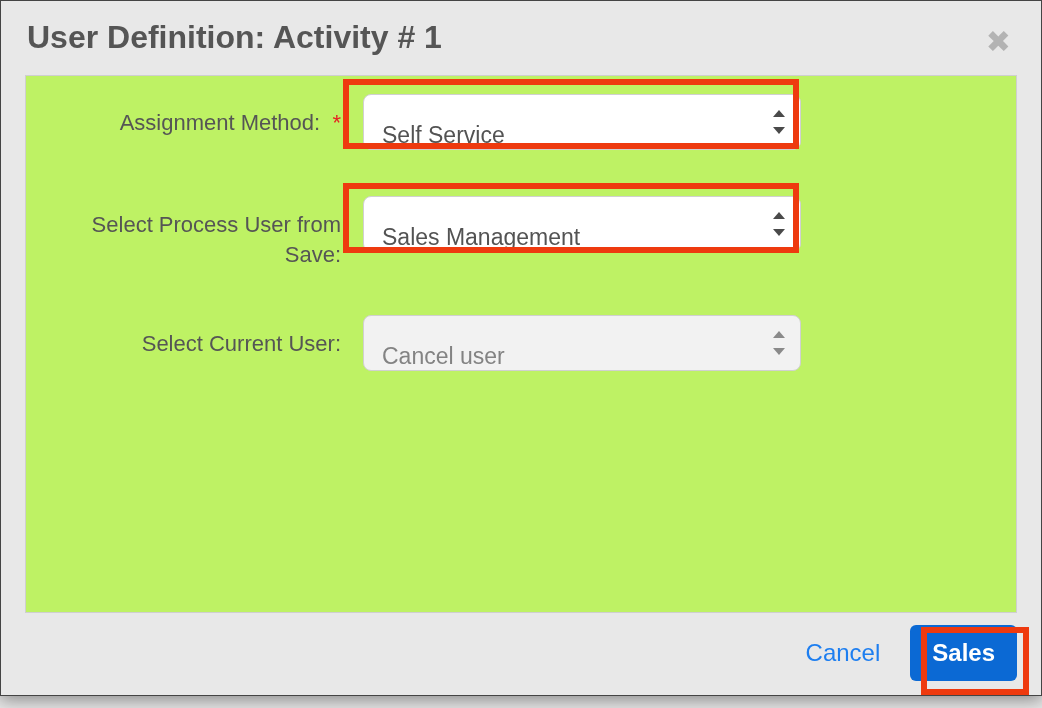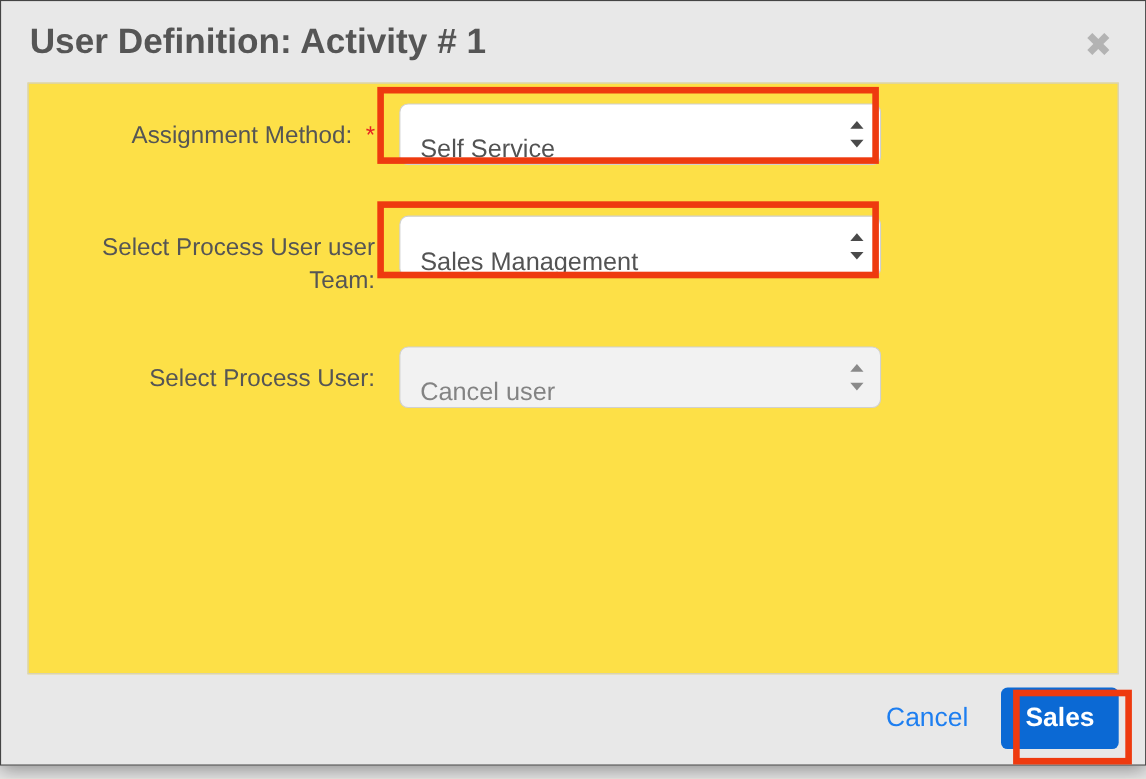--- a/index.html
+++ b/index.html
@@ -33,21 +33,21 @@
     font-size: 30px;
     color: #b3b3b3;
     cursor: pointer;
     line-height: 1;
   }
   
   .modal-body {
     position: absolute;
     left: 24px; right: 24px; top: 74px;
     height: 538px;
-    background: #fde047;
+    background: #bef264;
     border: 1px solid #cfcfcf;
     padding: 10px 24px 4px 24px;
   }
   .form-row {
     display: flex;
     align-items: flex-start;
     margin-top: 8px;
     margin-bottom: 46px;
   }
   .form-label-col {
@@ -156,31 +156,31 @@
       </div>
       <div class="form-field-col">
         <div class="select-wrap">
           <span>Self Service</span>
           <span class="sel-arrows"></span>
         </div>
       </div>
     </div>
 
     <div class="form-row">
-      <div class="form-label-col">Select Process User user Team:</div>
+      <div class="form-label-col">Select Process User from Save:</div>
       <div class="form-field-col">
         <div class="select-wrap">
           <span>Sales Management</span>
           <span class="sel-arrows"></span>
         </div>
       </div>
     </div>
 
     <div class="form-row">
-      <div class="form-label-col">Select Process User:</div>
+      <div class="form-label-col">Select Current User:</div>
       <div class="form-field-col">
         <div class="select-wrap disabled">
           <span>Cancel user</span>
           <span class="sel-arrows"></span>
         </div>
       </div>
     </div>
 
   </div>
 

